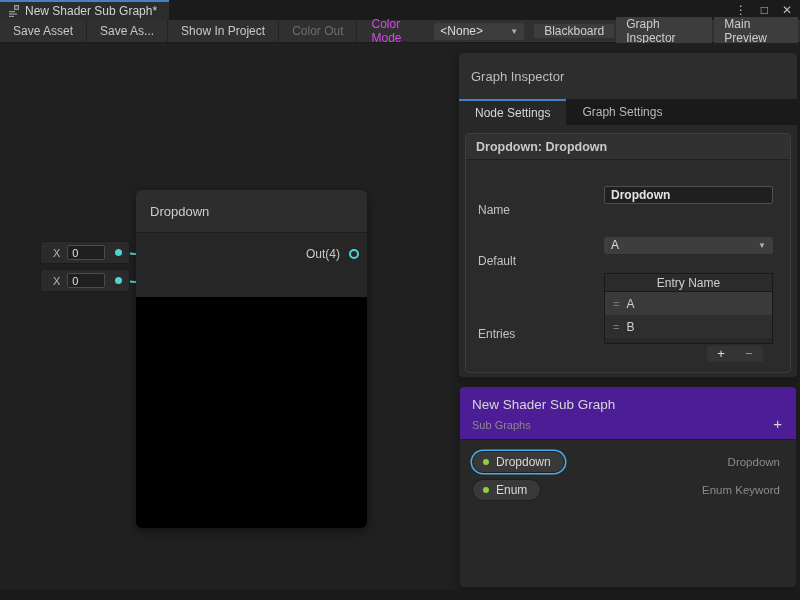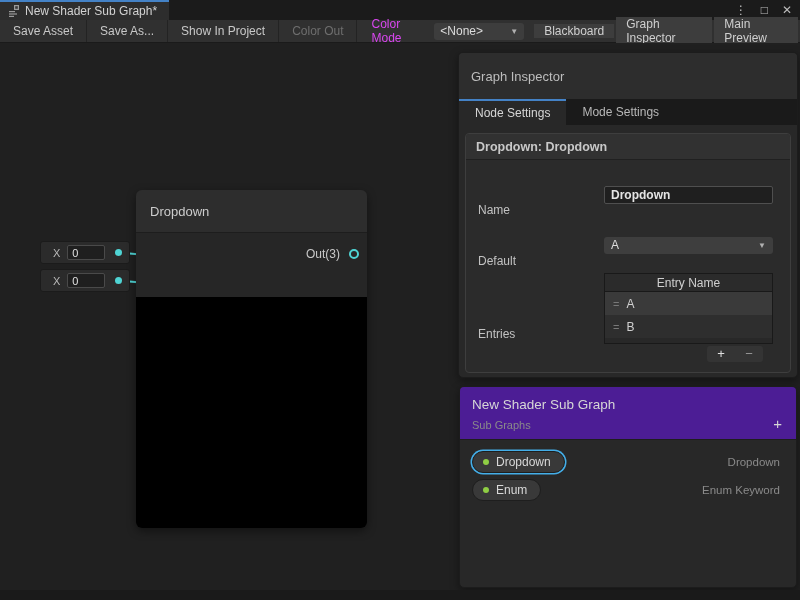--- a/index.html
+++ b/index.html
@@ -150,35 +150,35 @@
       <span class="vdot"></span>
     </div>
 
     <div class="node">
       <div class="node-header">
         <span>Dropdown</span>
       </div>
       <div class="node-body">
         <div class="node-out">
           <div class="port-row out">
-            <span>Out(3)</span>
+            <span>Out(4)</span>
             <span class="ring"></span>
           </div>
         </div>
       </div>
       <div class="node-preview"></div>
     </div>
 
     <div class="panel inspector">
       <div class="panel-header">
         <span>Graph Inspector</span>
       </div>
       <div class="insp-tabs">
         <div class="insp-tab active">Node Settings</div>
-        <div class="insp-tab">Mode Settings</div>
+        <div class="insp-tab">Graph Settings</div>
       </div>
       <div class="insp-content">
         <div class="card">
           <div class="card-title">Dropdown: Dropdown</div>
           <div class="card-body">
             <div class="frow">
               <span class="flabel">Name</span>
               <span class="ffield"><input class="txt-input" value="Dropdown" style=""></span>
             </div>
             <div class="frow">

